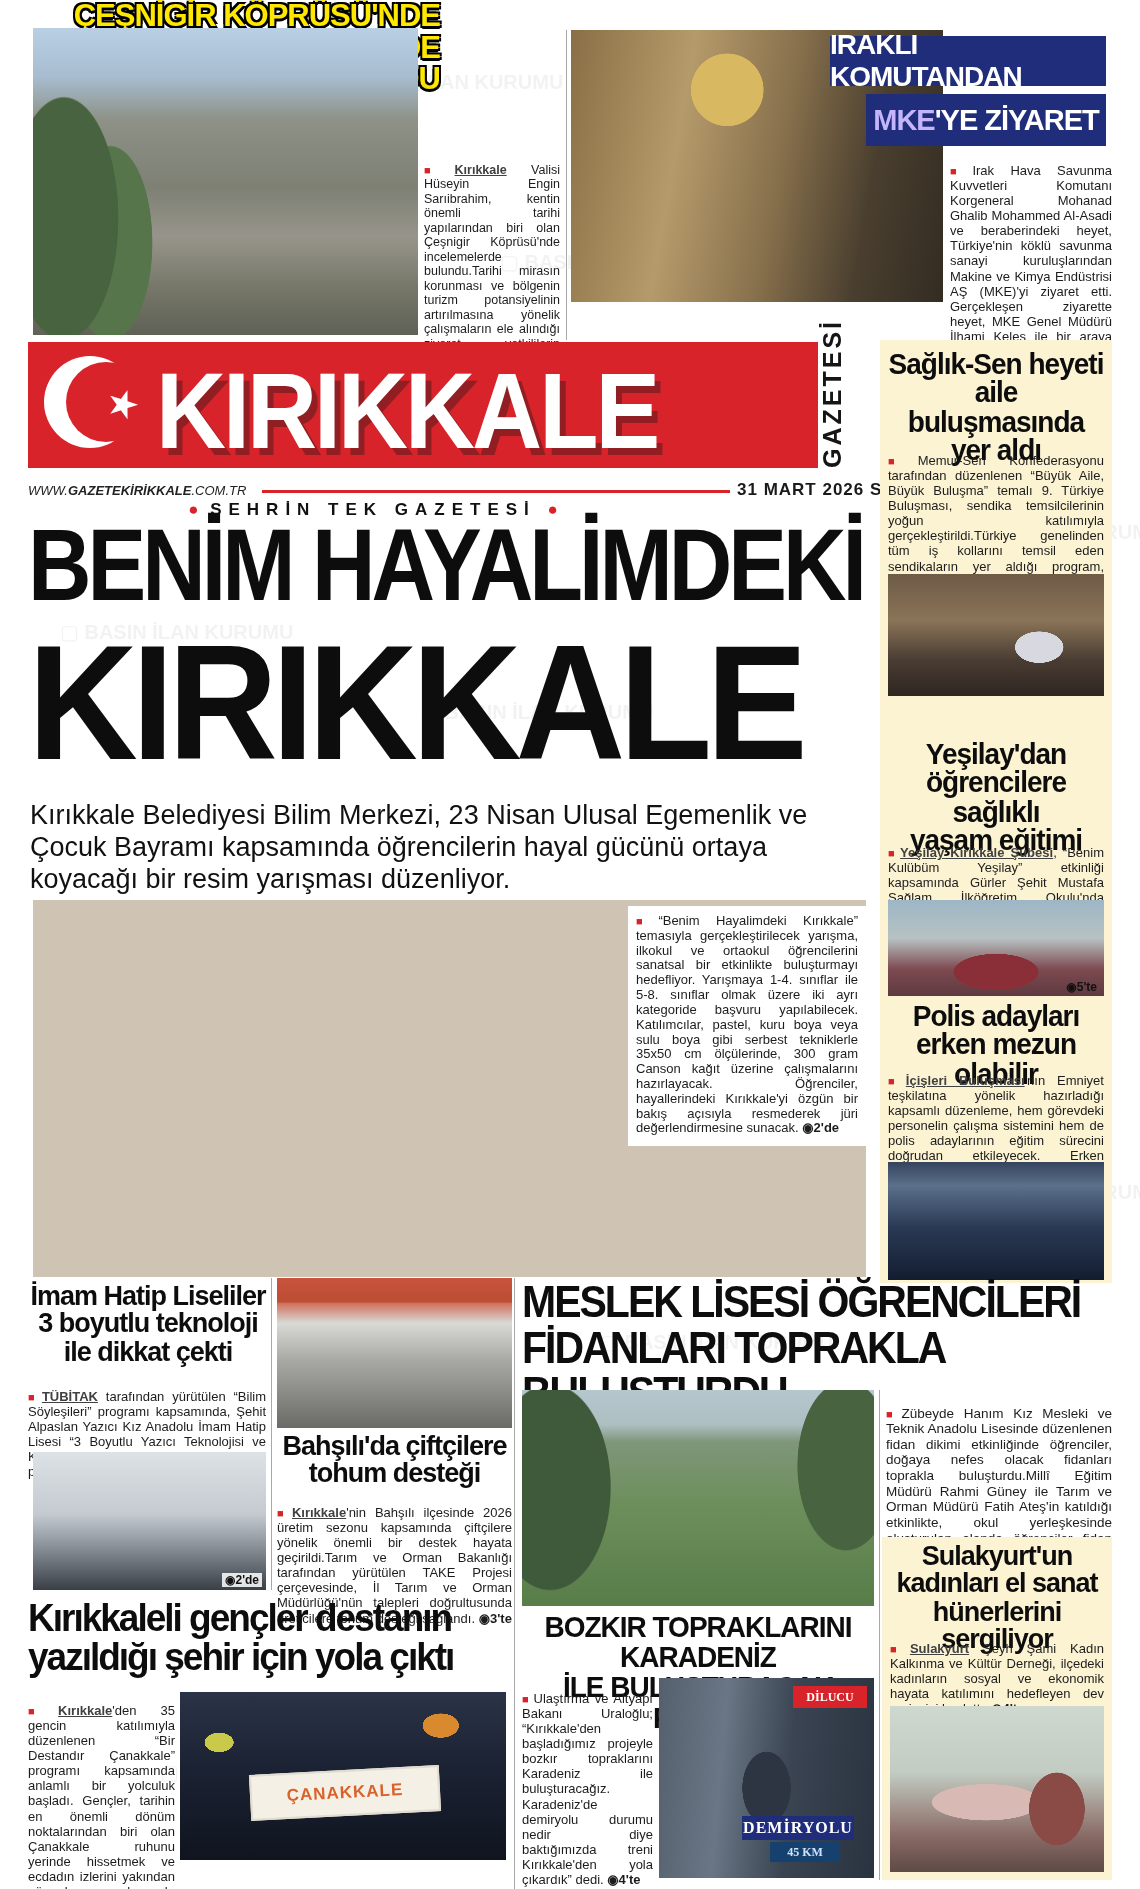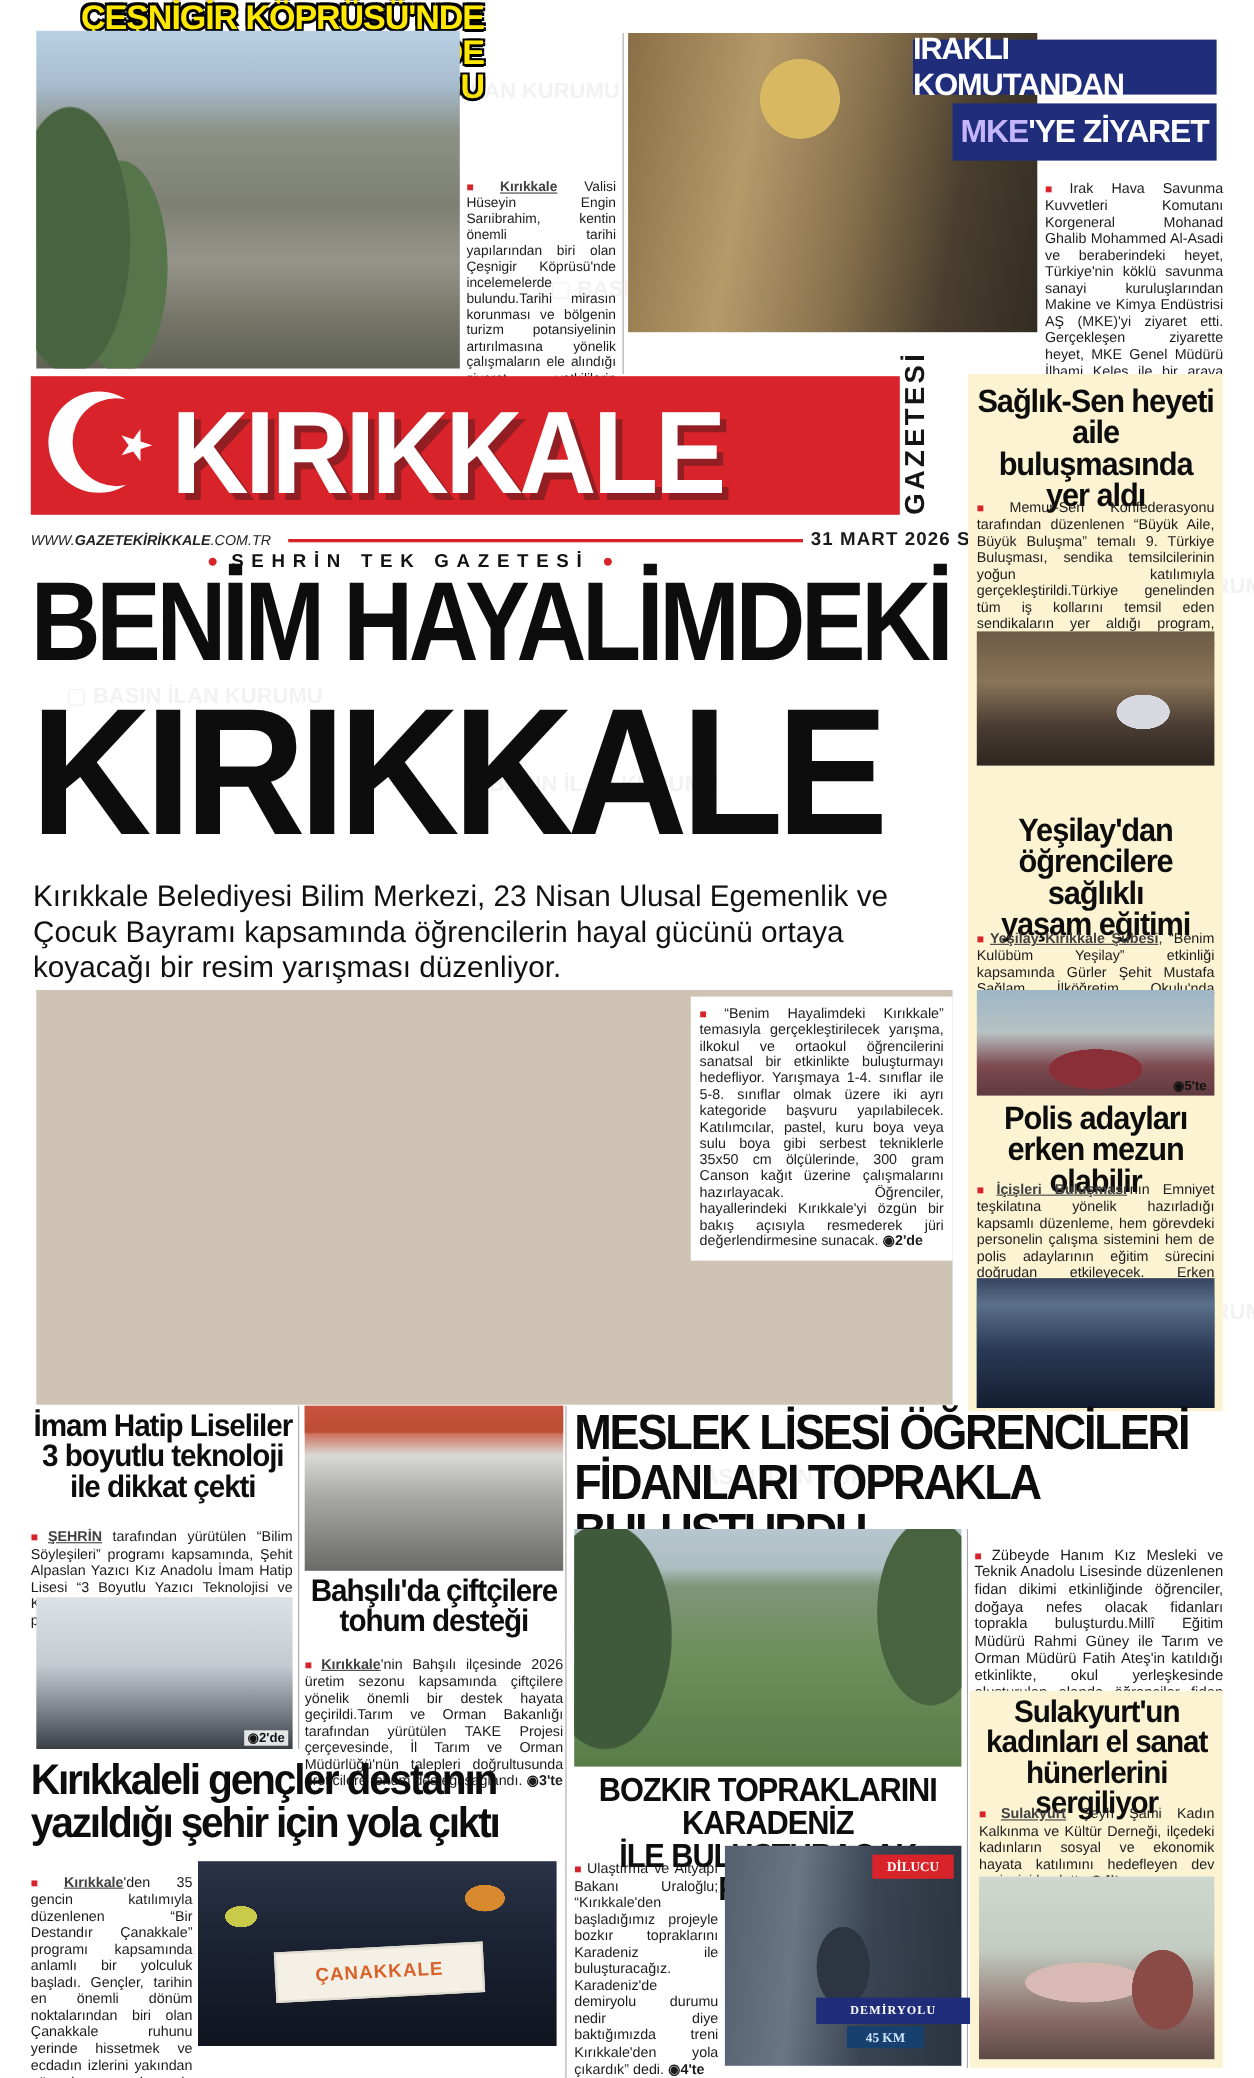--- a/index.html
+++ b/index.html
@@ -150,21 +150,21 @@
   #zubeyde-text{left:886px;top:1392px;width:226px;font-size:13.5px;}
   #bozkir-head{left:522px;top:1612px;width:352px;font-size:28px;line-height:1;text-align:center;
     letter-spacing:-1px;transform:scaleY(1.08);transform-origin:top center;}
   #bozkir-text{left:522px;top:1678px;width:131px;}
   #bozkir-photo{left:659px;top:1678px;width:215px;height:200px;
     background:
       radial-gradient(40px 60px at 50% 55%,#2d3542 0 60%,rgba(0,0,0,0) 61%),
       linear-gradient(95deg,#55606e 0%,#6a7685 30%,#3a4452 60%,#2a3340 100%);}
   .ph-label{position:absolute;color:#fff;font-weight:bold;display:flex;align-items:center;justify-content:center;font-family:Liberation Serif, serif;}
   #bozkir-lab1{left:793px;top:1686px;width:74px;height:22px;background:#d9232a;font-size:12px;}
-  #bozkir-lab2{left:742px;top:1816px;width:140px;height:24px;background:#1f2d7b;font-size:11px;letter-spacing:1px;}
+  #bozkir-lab2{left:742px;top:1816px;width:112px;height:24px;background:#1f2d7b;font-size:16px;letter-spacing:1px;}
   #bozkir-lab3{left:770px;top:1842px;width:70px;height:20px;background:#16406e;font-size:12px;color:#cfe2ff;}
 
   #sulak-panel{position:absolute;left:882px;top:1537px;width:230px;height:343px;background:#fcf3d2;}
   #sulak-head{left:886px;top:1542px;width:222px;font-size:27px;line-height:.98;text-align:center;
     letter-spacing:-1px;transform:scaleY(1.05);transform-origin:top center;}
   #sulak-text{left:890px;top:1628px;width:214px;}
   #sulak-photo{left:890px;top:1706px;width:214px;height:166px;
     background:
       radial-gradient(46px 60px at 78% 62%,#8a4a46 0 60%,rgba(0,0,0,0) 61%),
       radial-gradient(90px 30px at 45% 58%,#d9b9b4 0 60%,rgba(0,0,0,0) 61%),
@@ -270,21 +270,21 @@
     <span class="sq" data-name="red-square-bullet">■</span><b data-name="bold-lead">İçişleri Buluşması</b><span data-name="body-text">'nın Emniyet teşkilatına yönelik hazırladığı kapsamlı düzenleme, hem görevdeki personelin çalışma sistemini hem de polis adaylarının eğitim sürecini doğrudan etkileyecek. Erken mezuniyet gündemde.</span> <span class="ref" data-name="page-ref">◉6'da</span>
   </p>
   <div id="polis-photo" class="photo" data-name="polis-photo"></div>
 
   <div id="imam-head" class="headline" data-name="imam-hatip-headline">
     <div data-name="headline-line">İmam Hatip Liseliler</div>
     <div data-name="headline-line">3 boyutlu teknoloji</div>
     <div data-name="headline-line">ile dikkat çekti</div>
   </div>
   <p id="imam-text" class="bodytxt" data-name="imam-hatip-body">
-    <span class="sq" data-name="red-square-bullet">■</span><b data-name="bold-lead">ŞEHRİN</b><span data-name="body-text"> tarafından yürütülen “Bilim Söyleşileri” programı kapsamında, Şehit Alpaslan Yazıcı Kız Anadolu İmam Hatip Lisesi “3 Boyutlu Yazıcı Teknolojisi ve Kullanım Alanları” konulu bir söyleşi programı gerçekleştirdi.</span>
+    <span class="sq" data-name="red-square-bullet">■</span><b data-name="bold-lead">TÜBİTAK</b><span data-name="body-text"> tarafından yürütülen “Bilim Söyleşileri” programı kapsamında, Şehit Alpaslan Yazıcı Kız Anadolu İmam Hatip Lisesi “3 Boyutlu Yazıcı Teknolojisi ve Kullanım Alanları” konulu bir söyleşi programı gerçekleştirdi.</span>
   </p>
   <div id="imam-photo" class="photo" data-name="imam-hatip-photo">
     <span class="badge" style="right:4px;bottom:3px;" data-name="photo-page-ref">◉2'de</span>
   </div>
   <div class="vline vl-b1" data-name="column-divider"></div>
 
   <div id="bahsili-photo" class="photo" data-name="bahsili-photo"></div>
   <div id="bahsili-head" class="headline" data-name="bahsili-headline">
     <div data-name="headline-line">Bahşılı'da çiftçilere</div>
     <div data-name="headline-line">tohum desteği</div>

